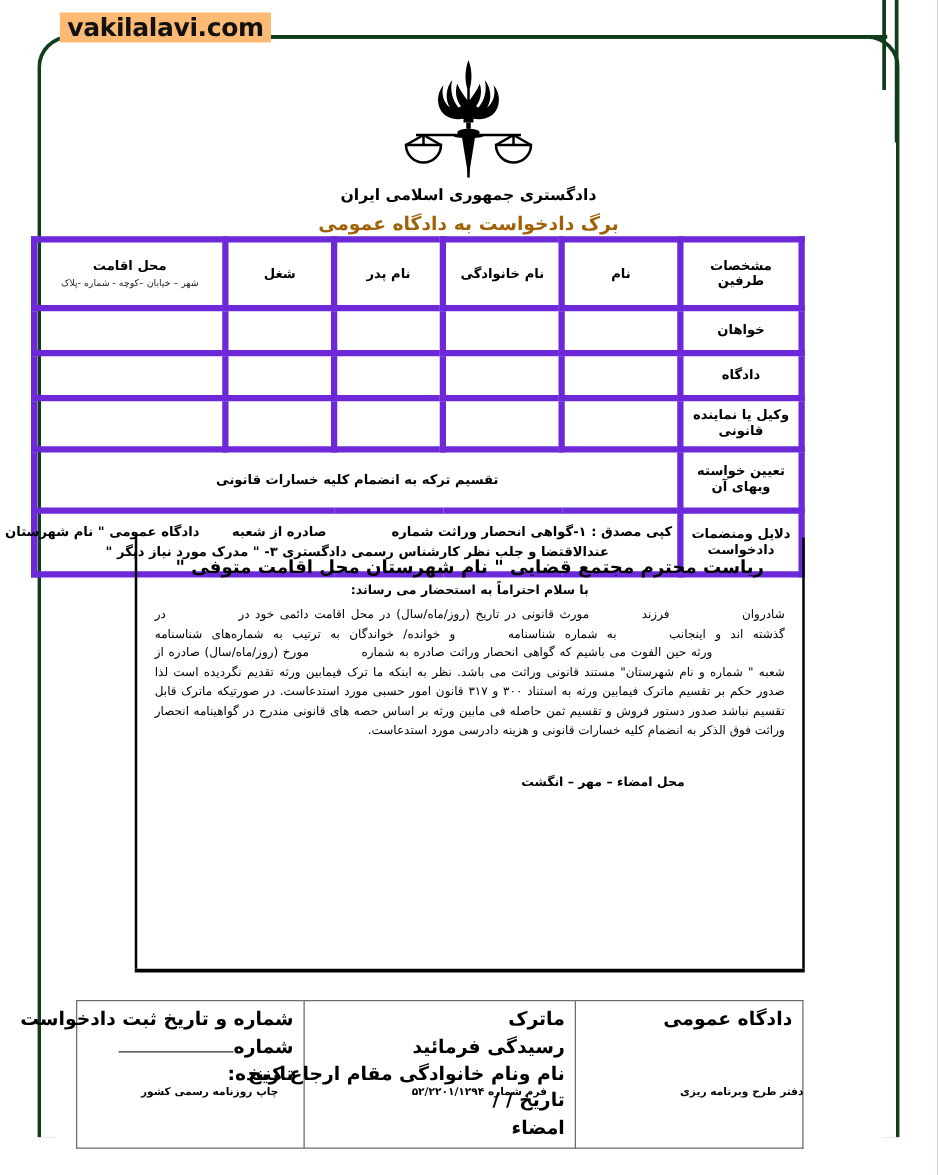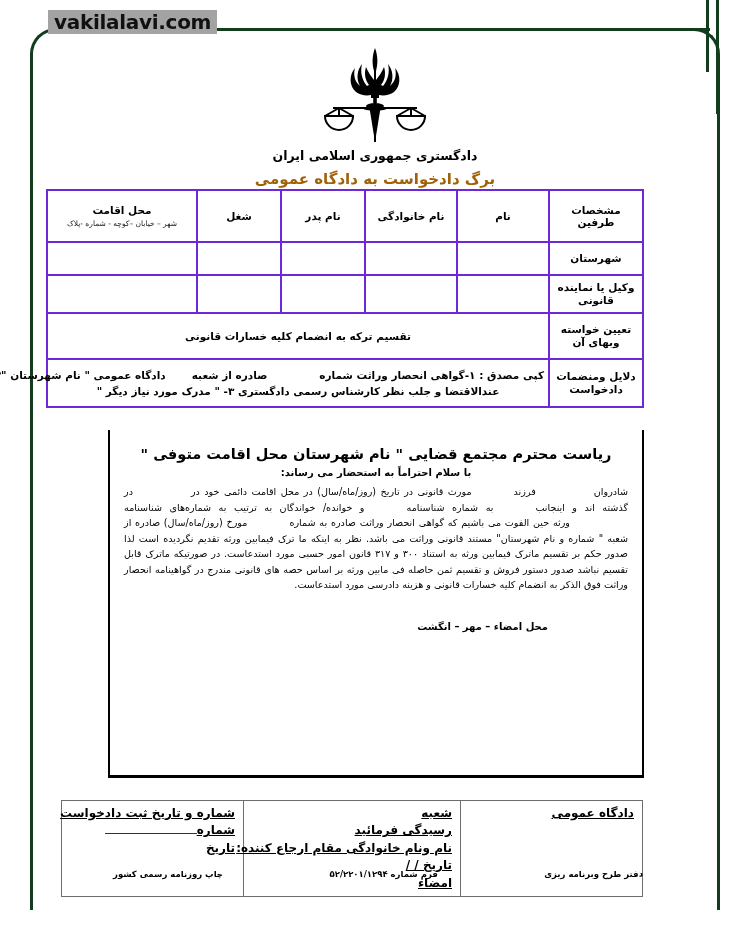--- a/index.html
+++ b/index.html
@@ -57,21 +57,21 @@
   .watermark {
     position: absolute;
     left: 48px;
     top: 10px;
     font-size: 20px;
     font-weight: 700;
     letter-spacing: -0.3px;
     color: #111111;
     direction: ltr;
     font-family: "DejaVu Sans", "Liberation Sans", sans-serif;
-    background: #a3a3a3;
+    background: #fdba74;
     padding: 0 6px;
     z-index: 5;
   }
 
   
   .emblem-wrap {
     position: absolute;
     left: 0;
     top: 46px;
     width: 750px;
@@ -99,21 +99,21 @@
     top: 189px;
     width: 536px;
   }
   table.main-table {
     border-collapse: collapse;
     width: 100%;
     table-layout: fixed;
     border: 2.5px solid #000;
   }
   table.main-table td, table.main-table th {
-    border: 2px solid #6d28d9;
+    border: 5px solid #6d28d9;
     vertical-align: middle;
     padding: 3px 4px;
     font-size: 10.5px;
     font-weight: 700;
     color: #000;
     text-align: center;
   }
   table.main-table th {
     height: 44px;
   }
@@ -211,25 +211,24 @@
   table.footer-table {
     border-collapse: collapse;
     width: 100%;
     table-layout: fixed;
     border: 1px solid #6d6d6d;
   }
   table.footer-table td {
     border: 1px solid #6d6d6d;
     vertical-align: top;
     padding: 4px 8px;
-    font-size: 12px;
+    font-size: 15px;
     font-weight: 700;
     color: #000;
     line-height: 1.45;
-    text-decoration: underline;
   }
   .fcol-a { width: 165px; }
   .fcol-b { width: 200px; }
   .fcol-c { width: 165px; }
   .f-line { display: block; white-space: nowrap; letter-spacing: 0.6px; }
   .f-underline {
     display: inline-block;
     border-bottom: 1px solid #333;
     min-width: 92px;
   }
@@ -300,21 +299,29 @@
         <th class="col-father">نام پدر</th>
         <th class="col-job">شغل</th>
         <th class="col-addr">
           <span>محل اقامت</span>
           <span class="addr-sub">شهر – خیابان –کوچه - شماره -پلاک</span>
         </th>
       </tr>
     </thead>
     <tbody>
       <tr class="party-row">
-        <td class="label-cell">شهرستان</td>
+        <td class="label-cell">خواهان</td>
+        <td></td>
+        <td></td>
+        <td></td>
+        <td></td>
+        <td></td>
+      </tr>
+      <tr class="party-row">
+        <td class="label-cell">دادگاه</td>
         <td></td>
         <td></td>
         <td></td>
         <td></td>
         <td></td>
       </tr>
       <tr class="party-row-3">
         <td class="label-cell" style="white-space:pre-line">وکیل یا نماینده
 قانونی</td>
         <td></td>
@@ -349,21 +356,21 @@
 <div class="body-bottom-rule"></div>
 
 <div class="footer-wrap">
   <table class="footer-table">
     <tbody>
         <tr>
       <td class="fcol-a f-right">
         <span class="f-line">دادگاه عمومی</span>
       </td>
       <td class="fcol-b f-right">
-        <span class="f-line">شعبه</span>
+        <span class="f-line">ماترک</span>
         <span class="f-line">رسیدگی فرمائید</span>
         <span class="f-line">نام ونام خانوادگی مقام ارجاع کننده:</span>
         <span class="f-line">تاریخ        /        /</span>
         <span class="f-line">امضاء</span>
       </td>
       <td class="fcol-c f-right">
         <span class="f-line">شماره و تاریخ ثبت دادخواست</span>
         <span class="f-line"><span>شماره</span><span class="f-underline"></span></span>
         <span class="f-line">تاریخ</span>
       </td>

